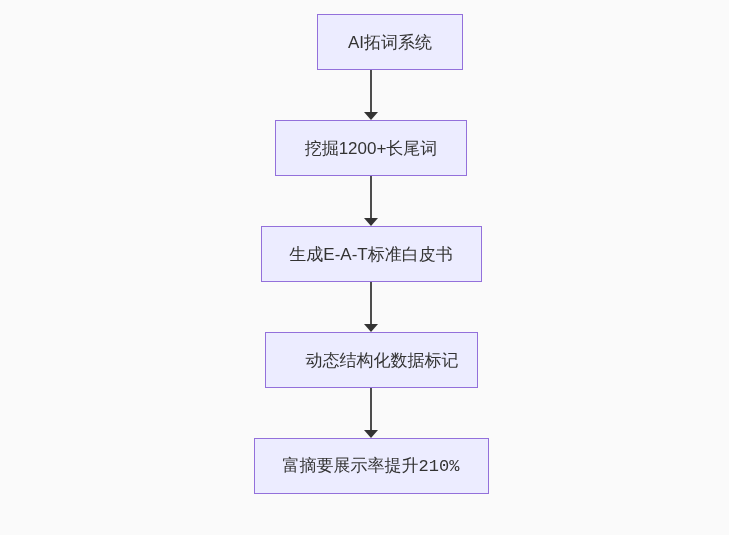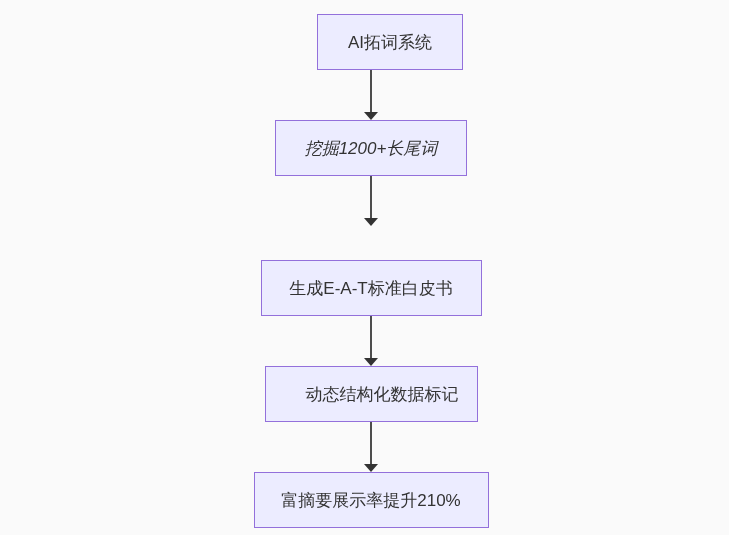--- a/index.html
+++ b/index.html
@@ -34,24 +34,24 @@
     border: 1.5px solid #9370db;
     color: #333333;
     font-size: 17px;
     line-height: 1;
     padding: 0 18px;
     white-space: nowrap;
     text-align: center;
   }
   
   .flow-node:nth-of-type(1) { min-width: 146px; margin-left: 38px; }
-  .flow-node:nth-of-type(3) { min-width: 192px; font-style: italic; }
-  .flow-node:nth-of-type(5) { min-width: 221px; margin-top: 34px; }
+  .flow-node:nth-of-type(3) { min-width: 192px; }
+  .flow-node:nth-of-type(5) { min-width: 221px; }
   .flow-node:nth-of-type(7) { min-width: 213px; justify-content: flex-end; }
-  .flow-node:nth-of-type(9) { min-width: 235px; }
+  .flow-node:nth-of-type(9) { min-width: 235px; font-family: Liberation Mono, monospace; }
 
   .flow-arrow {
     height: 50px;
     display: flex;
     flex-direction: column;
     align-items: center;
     justify-content: flex-start;
   }
   .arrow-line {
     width: 2px;

